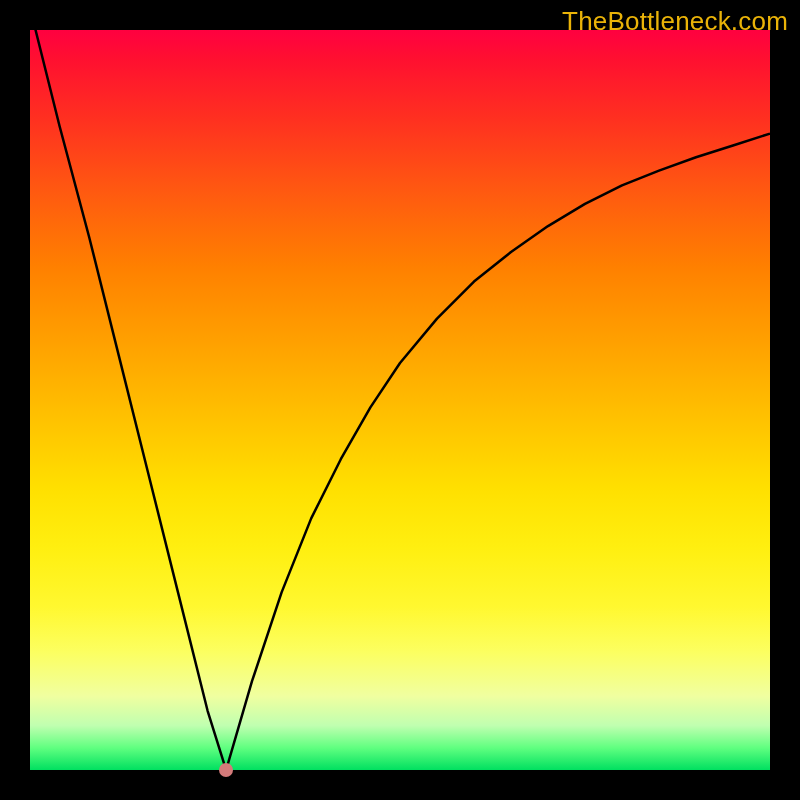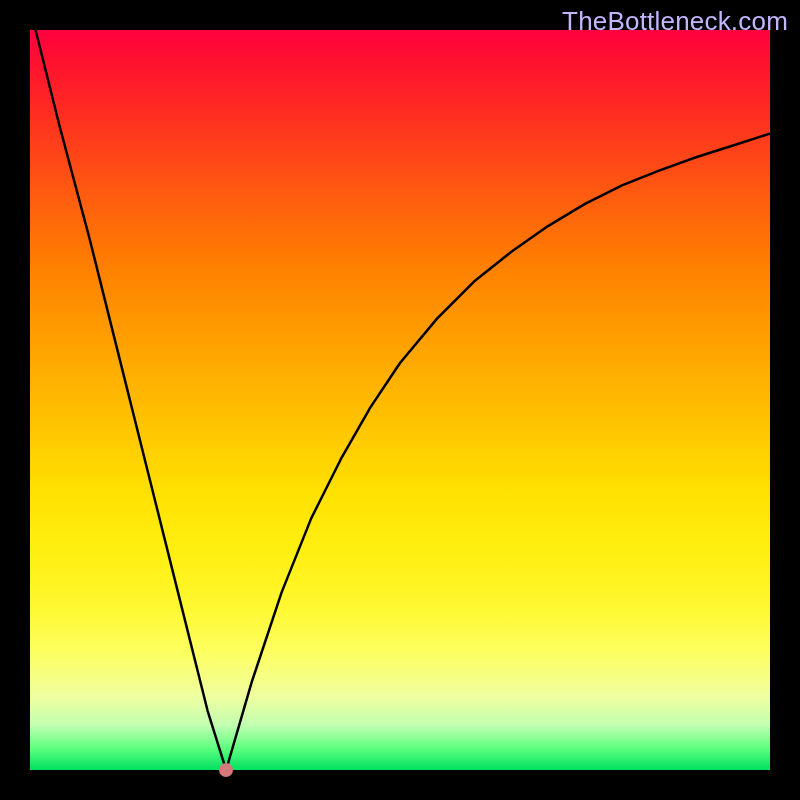--- a/index.html
+++ b/index.html
@@ -9,21 +9,21 @@
     width: 800px;
     height: 800px;
     background: #000;
   }
   .watermark {
     position: absolute;
     top: 6px;
     right: 12px;
     font-family: Arial, Helvetica, sans-serif;
     font-size: 26px;
-    color: #c4b5fd;
+    color: #eab308;
     font-weight: 500;
     letter-spacing: 0.2px;
     margin-left: 17px;
   }
   .plot-area {
     position: absolute;
     left: 30px;
     top: 30px;
     width: 740px;
     height: 740px;

